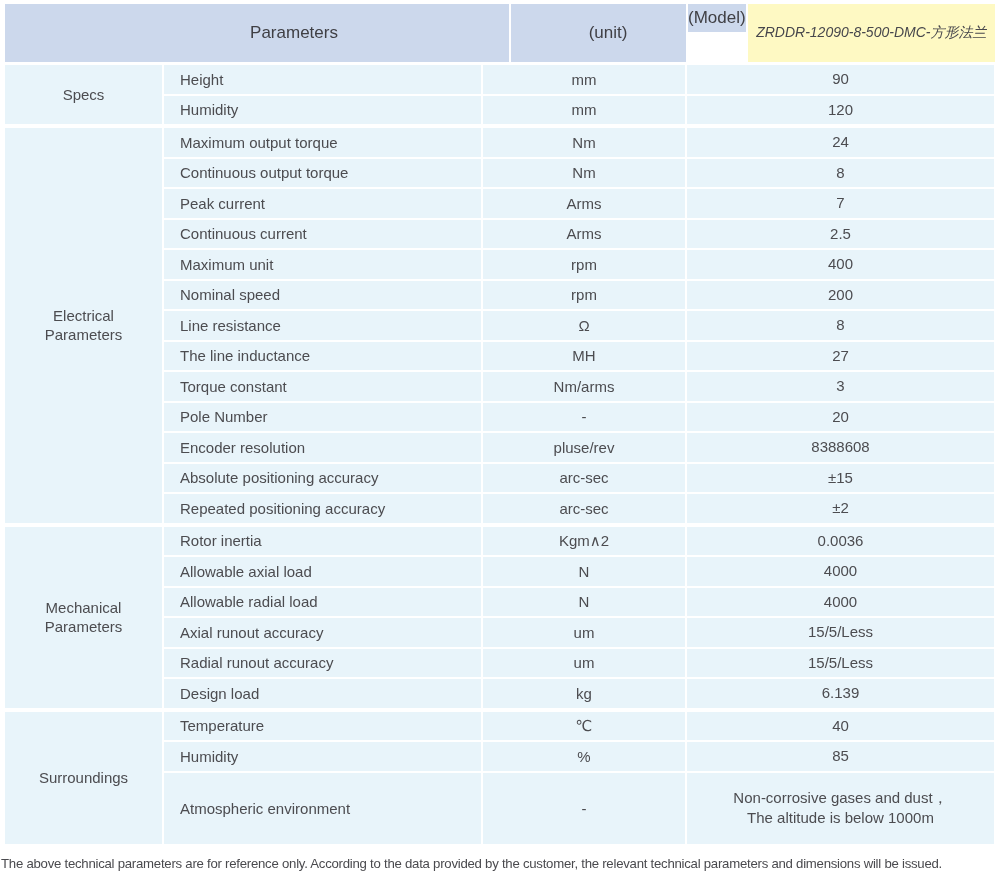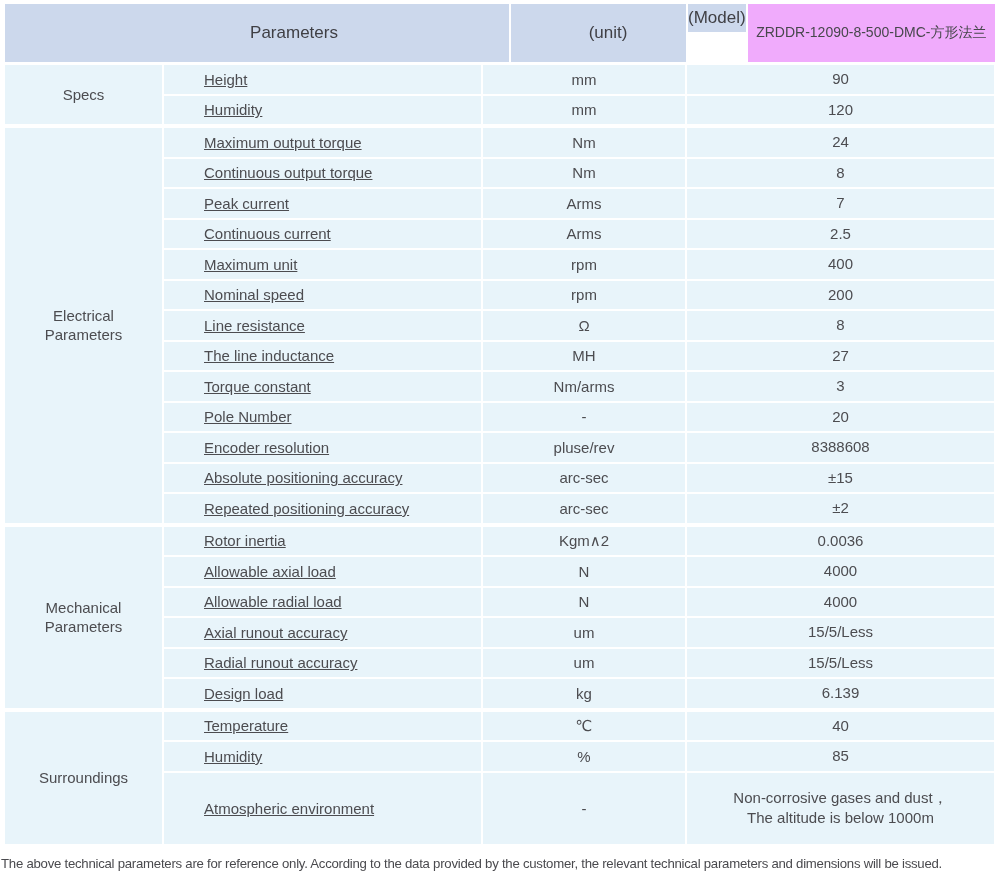--- a/index.html
+++ b/index.html
@@ -23,37 +23,37 @@
   }
   .th-params { width: 504px; }
   .th-params span { margin-left: 74px; }
   .th-unit { width: 175px; padding-left: 19px; }
   .th-model { width: 307px; display: flex; gap: 2px; background: none; }
   .th-model-top {
     background: #ccd8ec; color: #3f3f44; height: 28px;
     display: flex; align-items: center; justify-content: center; font-size: 17px;
   }
   .th-model-bottom {
-    background: #f0abfc; color: #47474c; flex: 1;
-    display: flex; align-items: center; justify-content: center; font-size: 14px;
+    background: #fef9c3; color: #47474c; flex: 1;
+    display: flex; align-items: center; justify-content: center; font-size: 14px; font-style: italic;
   }
 
   
   .group { display: flex; gap: 2px; margin-top: 4px; }
   .group:first-of-type { margin-top: 3px; }
   .g-label {
     width: 157px; background: #e8f4fa;
     display: flex; align-items: center; justify-content: center;
     text-align: center; font-size: 15px; line-height: 1.3; color: #4c4c50;
   }
   .g-rows { display: flex; flex-direction: column; gap: 2px; width: 831px; }
   .row { display: flex; gap: 2px; height: 28.5px; }
   .row.tall { height: 71px; }
   .cell { background: #e8f4fa; display: flex; align-items: center; font-size: 15px; color: #4c4c50; }
-  .cell-param { width: 317px; padding-left: 40px; text-decoration: underline; }
+  .cell-param { width: 317px; padding-left: 16px; }
   .cell-unit { width: 202px; justify-content: center; text-align: center; }
   .cell-value { width: 307px; justify-content: center; text-align: center; white-space: pre-line; line-height: 1.35; }
 
   
   .footnote {
     position: absolute; left: 1px; top: 856px; width: 910px;
     font-size: 13.2px; letter-spacing: -0.25px; white-space: nowrap; color: #4a4a4e;
   }
 </style>
 </head>

